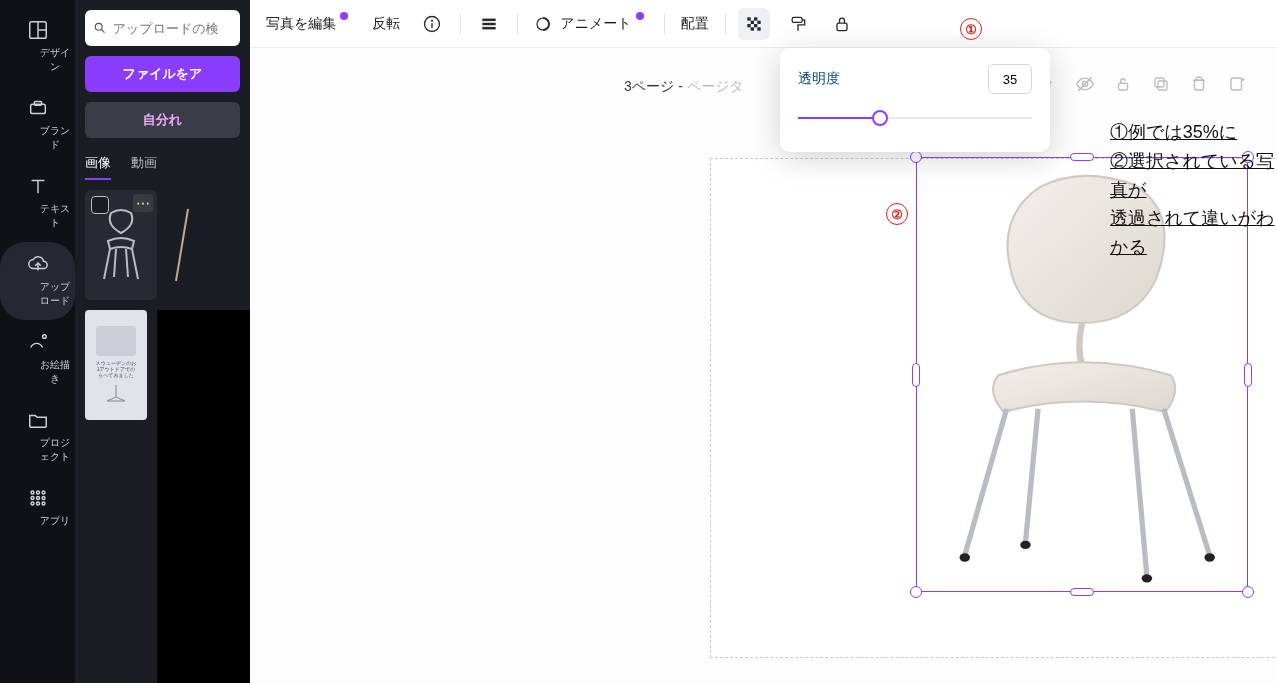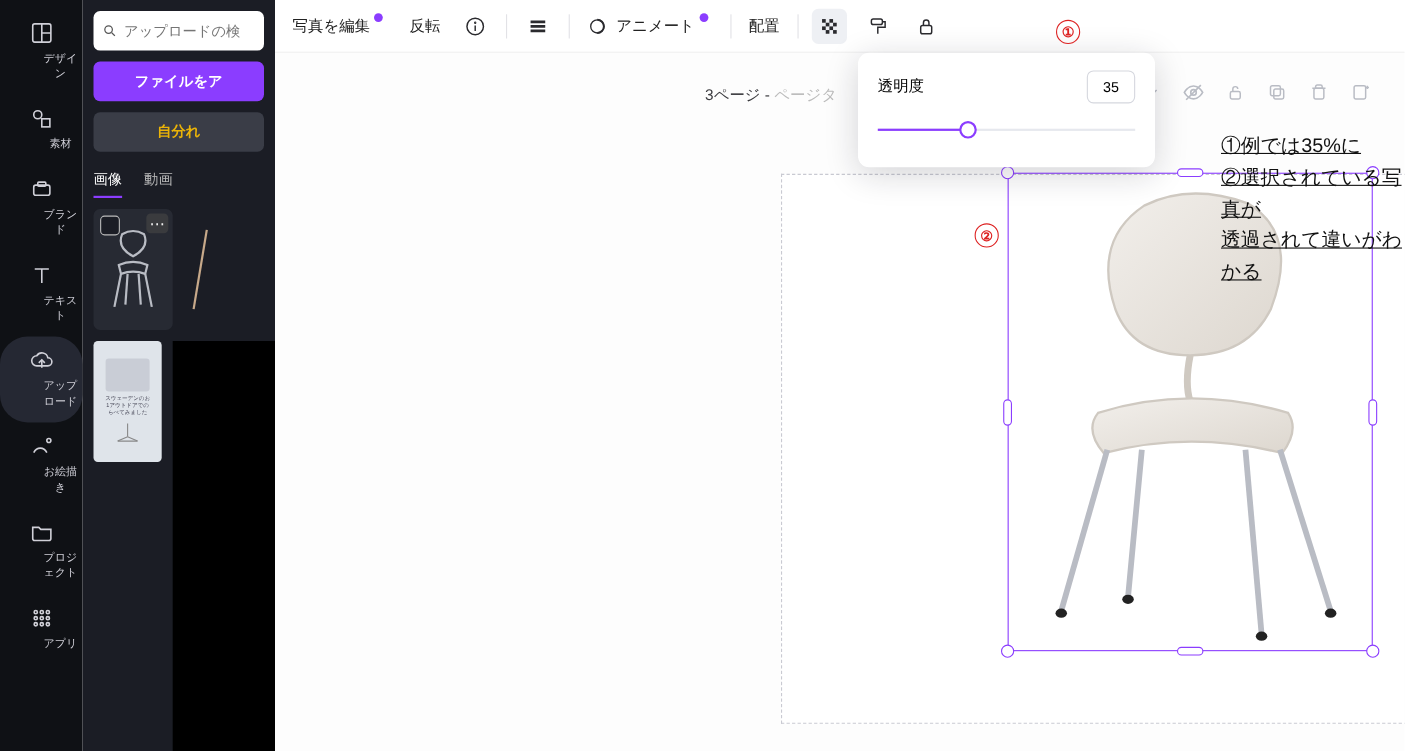--- a/index.html
+++ b/index.html
@@ -12,21 +12,21 @@
   .rail-item .ic { height: 24px; display:flex; align-items:center; justify-content:center; }
   .rail-item .lbl { font-size: 10px; margin-top: 4px; color:#d0d0d8;margin-left:35px; }
   .rail svg { stroke: #d0d0d8; fill: none; stroke-width:1.6; }
 
   
   .panel { width: 175px; background: #1b1d25; color:#eee; display:flex; flex-direction:column; padding:10px 0 0; overflow:hidden;}
   .search { margin:0 10px 10px; height:36px; border-radius:6px; background:#fff; display:flex; align-items:center; padding:0 8px; }
   .search input { border:none; outline:none; font-size:13px; width:100%; background:transparent; color:#555;}
   .search svg { stroke:#555; fill:none; stroke-width:2; margin-right:6px;}
   .btn-purple { margin:0 10px 10px; height:36px; border-radius:6px; background:#8b3dff; color:#fff; font-size:13px; font-weight:600; display:flex; align-items:center; justify-content:center; cursor:pointer;}
-  .btn-grey { margin:0 10px 10px; height:36px; border-radius:6px; background:#3a3d47; color:#eab308; font-size:13px; font-weight:600; display:flex; align-items:center; justify-content:center; cursor:pointer;}
+  .btn-grey { margin:0 10px 10px; height:36px; border-radius:6px; background:#3a3d47; color:#f0abfc; font-size:13px; font-weight:600; display:flex; align-items:center; justify-content:center; cursor:pointer;}
   .tabs { display:flex; margin:6px 10px 10px; gap:20px; }
   .tab { font-size:13px; color:#bbb; padding-bottom:6px; cursor:pointer;}
   .tab.active { color:#fff; border-bottom:2px solid #8b3dff;}
   .thumbs { display:flex; gap:10px; padding:0 10px 10px; flex-wrap:wrap;}
   .thumb { width:72px; height:110px; background:#2a2d36; border-radius:6px; position:relative; display:flex; align-items:center; justify-content:center;}
   .thumb.chair { background:#272a33;}
   .thumb .menu { position:absolute; top:4px; right:4px; width:20px; height:18px; background:#444a; border-radius:4px; display:flex; align-items:center; justify-content:center; cursor:pointer;}
   .thumb .menu span{color:#eee; font-size:14px; line-height:1;}
   .thumb .ck { position:absolute; top:6px; left:6px; width:18px; height:18px; border-radius:4px; border:1.5px solid #bbb; background:#1b1d25;}
   .thumb2 { width:62px; height:110px; background:#dfe4ea; border-radius:4px; display:flex; flex-direction:column; align-items:center; justify-content:center; font-size:5px; color:#445; text-align:center;}
@@ -38,30 +38,30 @@
   .toolbar .seg { display:flex; align-items:center; gap:8px; padding:0 4px;}
   .toolbar .sep { width:1px; height:22px; background:#e2e2e6;}
   .toolbar .dot { width:8px; height:8px; border-radius:50%; background:#8b3dff; position:relative; top:-8px; left:-4px;}
   .toolbar .iconbtn { width:32px; height:32px; display:flex; align-items:center; justify-content:center; border-radius:6px; cursor:pointer;}
   .toolbar .iconbtn.sel { background:#eef0f4;}
   .toolbar svg { stroke:#2a2a2e; fill:none; stroke-width:1.6;}
 
   
   .popover { position:absolute; top:48px; left:530px; width:270px; background:#fff; border-radius:10px; box-shadow:0 6px 30px rgba(20,20,40,0.18); padding:16px 18px 24px; z-index:10;}
   .popover .row { display:flex; align-items:center; justify-content:space-between; margin-bottom:14px;}
-  .popover .row label{ font-size:14px; color:#000000;}
+  .popover .row label{ font-size:14px; color:#0c4a6e;}
   .popover .row .valbox{ width:44px; height:30px; border:1px solid #d5d7de; border-radius:6px; display:flex; align-items:center; justify-content:center; font-size:13px;}
   .slider { position:relative; height:20px;}
   .slider .track { position:absolute; top:9px; left:0; right:0; height:2px; background:#e6e8ee;}
   .slider .fill { position:absolute; top:9px; left:0; height:2px; background:#8b3dff;}
   .slider .knob { position:absolute; top:2px; width:16px; height:16px; border-radius:50%; background:#fff; border:2px solid #8b3dff; transform:translateX(-50%);}
 
   
   .canvas-wrap { flex:1; position:relative; background:#fdfdfd; overflow:hidden;}
-  .pagehdr { position:absolute; top:30px; left:391px; font-size:14px; color:#3a3a3e;}
+  .pagehdr { position:absolute; top:30px; left:374px; font-size:14px; color:#3a3a3e;}
   .pagehdr .muted{ color:#bbb;}
   .page-actions { position:absolute; top:26px; right:30px; display:flex; gap:18px; align-items:center;}
   .page-actions svg { stroke:#b9bcc4; fill:none; stroke-width:1.8;}
   .page-actions .ic { cursor:pointer; width:20px; height:20px; display:flex; align-items:center; justify-content:center;}
 
   .page { position:absolute; top:110px; left:460px; width:760px; height:500px; border:1px dashed #c9cad2; background:#fff;}
   .selbox { position:absolute; top:-2px; left:205px; width:332px; height:435px; border:1.5px solid #8b3dff;}
   .selbox .hdl { position:absolute; width:12px; height:12px; background:#fff; border:1.5px solid #8b3dff; border-radius:50%;}
   .selbox .hdl.tl{top:-7px; left:-7px;} .selbox .hdl.tr{top:-7px; right:-7px;}
   .selbox .hdl.bl{bottom:-7px; left:-7px;} .selbox .hdl.br{bottom:-7px; right:-7px;}
@@ -86,29 +86,20 @@
 <div class="rail">
   <div class="rail-item">
     <div class="ic">
         <svg width="22" height="22" viewBox="0 0 24 24">
           <rect x="3" y="3" width="18" height="18" rx="2"></rect>
           <line x1="12" y1="3" x2="12" y2="21"></line>
           <line x1="12" y1="12" x2="21" y2="12"></line>
         </svg>
       </div>
     <div class="lbl">デザイン</div>
-  </div>
-  <div class="rail-item">
-    <div class="ic">
-        <svg width="22" height="22" viewBox="0 0 24 24">
-          <circle cx="8" cy="8" r="4"></circle>
-          <rect x="12" y="12" width="8" height="8"></rect>
-        </svg>
-      </div>
-    <div class="lbl">素材</div>
   </div>
   <div class="rail-item">
     <div class="ic">
         <svg width="22" height="22" viewBox="0 0 24 24">
           <rect x="4" y="8" width="16" height="10" rx="2"></rect>
           <rect x="8" y="5" width="8" height="4" rx="1"></rect>
         </svg>
       </div>
     <div class="lbl">ブランド</div>
   </div>

